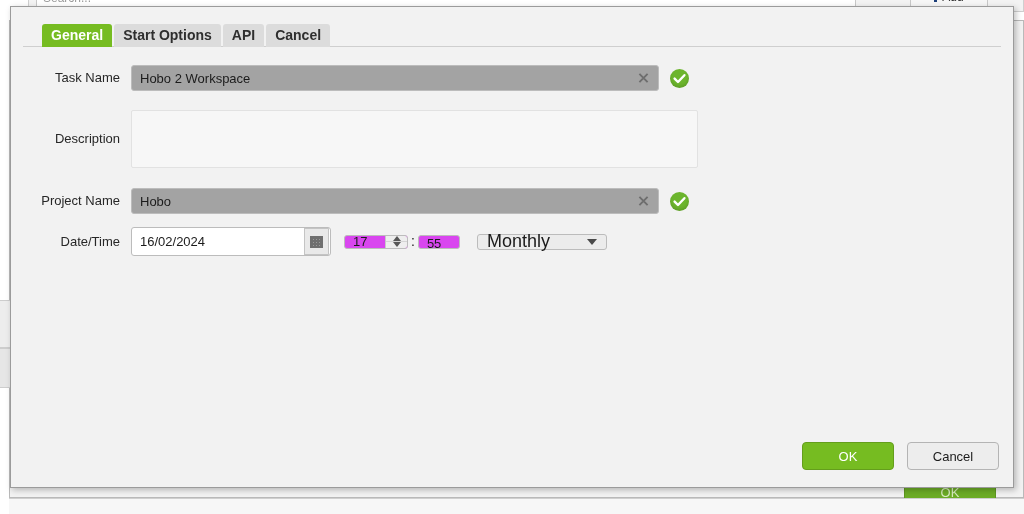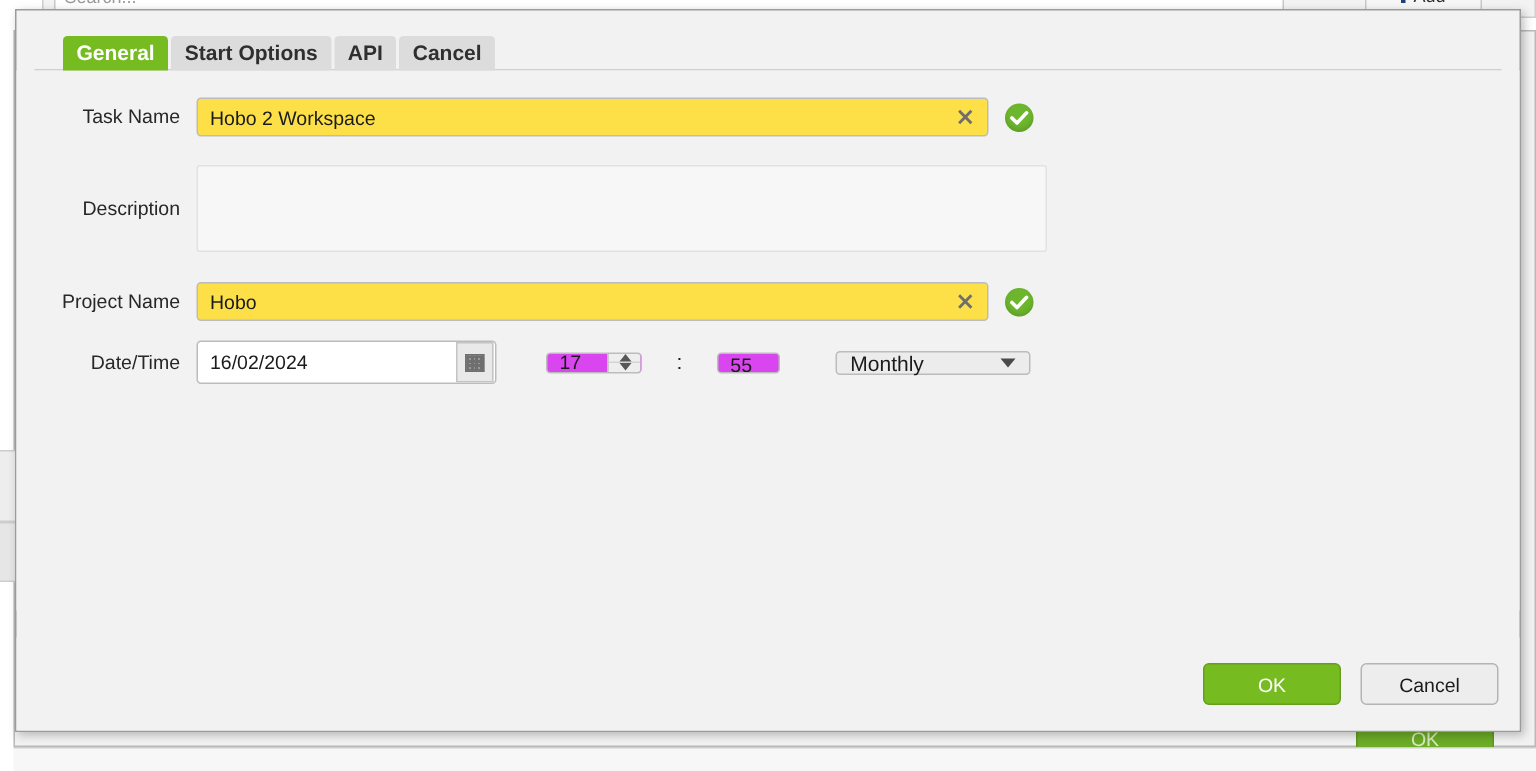--- a/index.html
+++ b/index.html
@@ -192,21 +192,21 @@
     color: #272727;
     line-height: 26px;
     flex: 0 0 auto;
   }
   .lbl.tall  { line-height: 58px; }
   .lbl.date  { line-height: 29px; }
 
   .txt {
     width: 528px;
     height: 26px;
-    background: #fde047;
+    background: #a3a3a3;
     border: 1px solid #bcbcbc;
     border-radius: 3px;
     position: relative;
     display: flex;
     align-items: center;
     padding: 0 30px 0 8px;
     font-size: 13px;
     color: #1b1b1b;
   }
   .clear-x {
@@ -237,21 +237,21 @@
 
   .desc {
     width: 567px;
     height: 58px;
     background: #f7f7f7;
     border: 1px solid #e2e2e2;
     border-radius: 2px;
   }
 
   
-  .dt-wrap { display: flex; align-items: center; gap: 20px; }
+  .dt-wrap { display: flex; align-items: center; }
   .datefield {
     width: 200px; height: 29px;
     background: #ffffff;
     border: 1px solid #bcbcbc;
     border-radius: 3px;
     display: flex;
     align-items: center;
     font-size: 13px;
     color: #1b1b1b;
     padding-left: 8px;
@@ -330,21 +330,21 @@
   }
   .dropdown {
     margin-left: 17px;
     width: 130px; height: 16px;
     background: #ececec;
     border: 1px solid #bcbcbc;
     border-radius: 3px;
     display: flex;
     align-items: center;
     padding: 0 9px;
-    font-size: 14px;
+    font-size: 18px;
     color: #1b1b1b;
     cursor: pointer;
   }
   .dropdown .dd-val { flex: 1 1 auto; }
   .dd-arrow {
     width: 0; height: 0;
     border-left: 5px solid transparent;
     border-right: 5px solid transparent;
     border-top: 6px solid #4a4a4a;
   }

